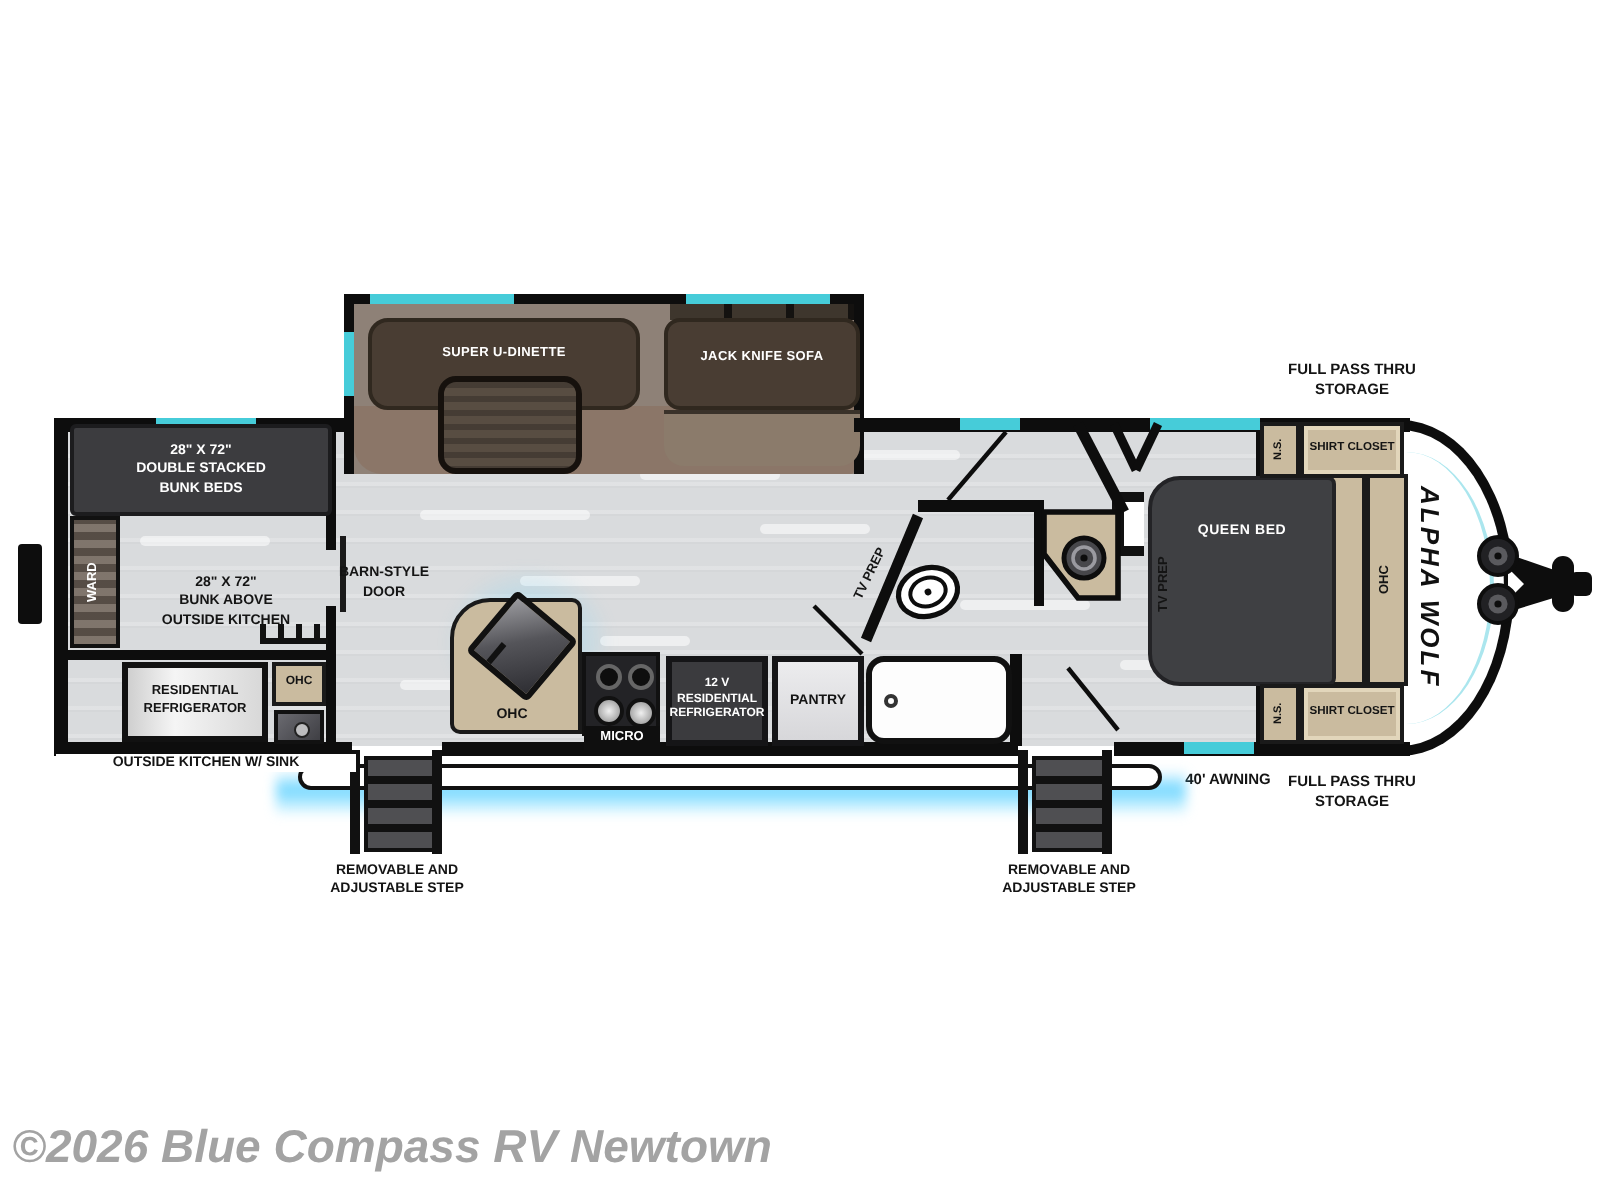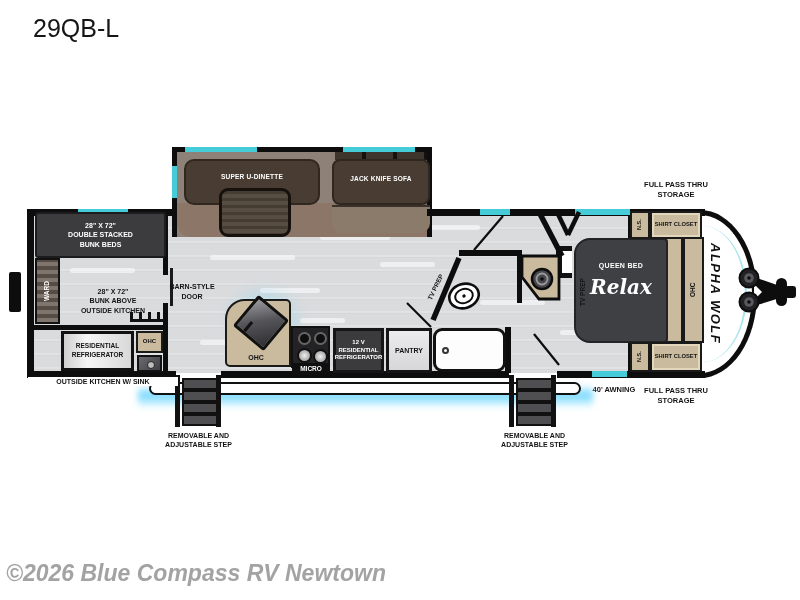--- a/index.html
+++ b/index.html
@@ -14,21 +14,20 @@
   .vtext{writing-mode:vertical-rl;transform:rotate(180deg);display:flex;align-items:center;justify-content:center;text-align:center;}
   .tan{position:absolute;background:#cabb9f;border:2.5px solid #1a1a1a;box-sizing:border-box;}
   .streak{position:absolute;height:5px;border-radius:3px;background:rgba(255,255,255,0.55);}
   svg{position:absolute;left:0;top:0;}
 </style>
 </head>
 <body>
 
 <div id="canvas">
 
-  <div class="lbl" style="left:33px;top:12px;font-size:25px;font-weight:400;color:#161616;">29QB-L</div>
 
   <div class="abs" style="left:33px;top:213px;width:672px;height:160px;background:#d9dbdd
        ;background-image:repeating-linear-gradient(180deg, rgba(255,255,255,0.20) 0 2px, rgba(0,0,0,0.02) 2px 3px, transparent 3px 14px);"></div>
   <div class="streak" style="left:70px;top:268px;width:65px;"></div>
   <div class="streak" style="left:110px;top:243px;width:50px;"></div>
   <div class="streak" style="left:210px;top:255px;width:85px;"></div>
   <div class="streak" style="left:260px;top:288px;width:60px;"></div>
   <div class="streak" style="left:320px;top:235px;width:70px;"></div>
   <div class="streak" style="left:380px;top:262px;width:55px;"></div>
   <div class="streak" style="left:300px;top:318px;width:45px;"></div>
@@ -136,21 +135,20 @@
   </div>
 
   <div class="abs" style="left:433px;top:328px;width:73px;height:44px;background:#fdfdfd;border:3px solid #111;border-radius:9px;box-sizing:border-box;">
     <div class="abs" style="left:6px;top:16px;width:7px;height:7px;border-radius:50%;border:2px solid #333;box-sizing:border-box;"></div>
   </div>
   <div class="lbl" style="left:406px;top:283px;width:60px;font-size:6.5px;transform:rotate(-64deg);">TV PREP</div>
 
   <div class="tan" style="left:663px;top:237px;width:20px;height:106px;"></div>
   <div class="abs" style="left:574px;top:238px;width:94px;height:105px;background:#3f4043;border:2.5px solid #232326;border-radius:16px 4px 4px 16px;box-sizing:border-box;"></div>
   <div class="lbl lblw" style="left:574px;top:261px;width:94px;font-size:7px;letter-spacing:0.3px;">QUEEN BED</div>
-  <div class="lbl lblw" style="left:574px;top:274px;width:94px;font-size:20px;font-family:'DejaVu Serif',serif;font-style:italic;font-weight:bold;">Relax</div>
   <div class="tan vtext" style="left:683px;top:237px;width:21px;height:106px;">
     <span class="lbl" style="position:static;font-size:6.5px;">OHC</span>
   </div>
   <div class="tan vtext" style="left:630px;top:211px;width:20px;height:28px;border-width:2px;">
     <span class="lbl" style="position:static;font-size:5.5px;">N.S.</span>
   </div>
   <div class="tan vtext" style="left:630px;top:342px;width:20px;height:30px;border-width:2px;">
     <span class="lbl" style="position:static;font-size:5.5px;">N.S.</span>
   </div>
   <div class="tan center" style="left:650px;top:211px;width:52px;height:28px;box-shadow:inset 0 0 0 2px #e2d6bb;">

